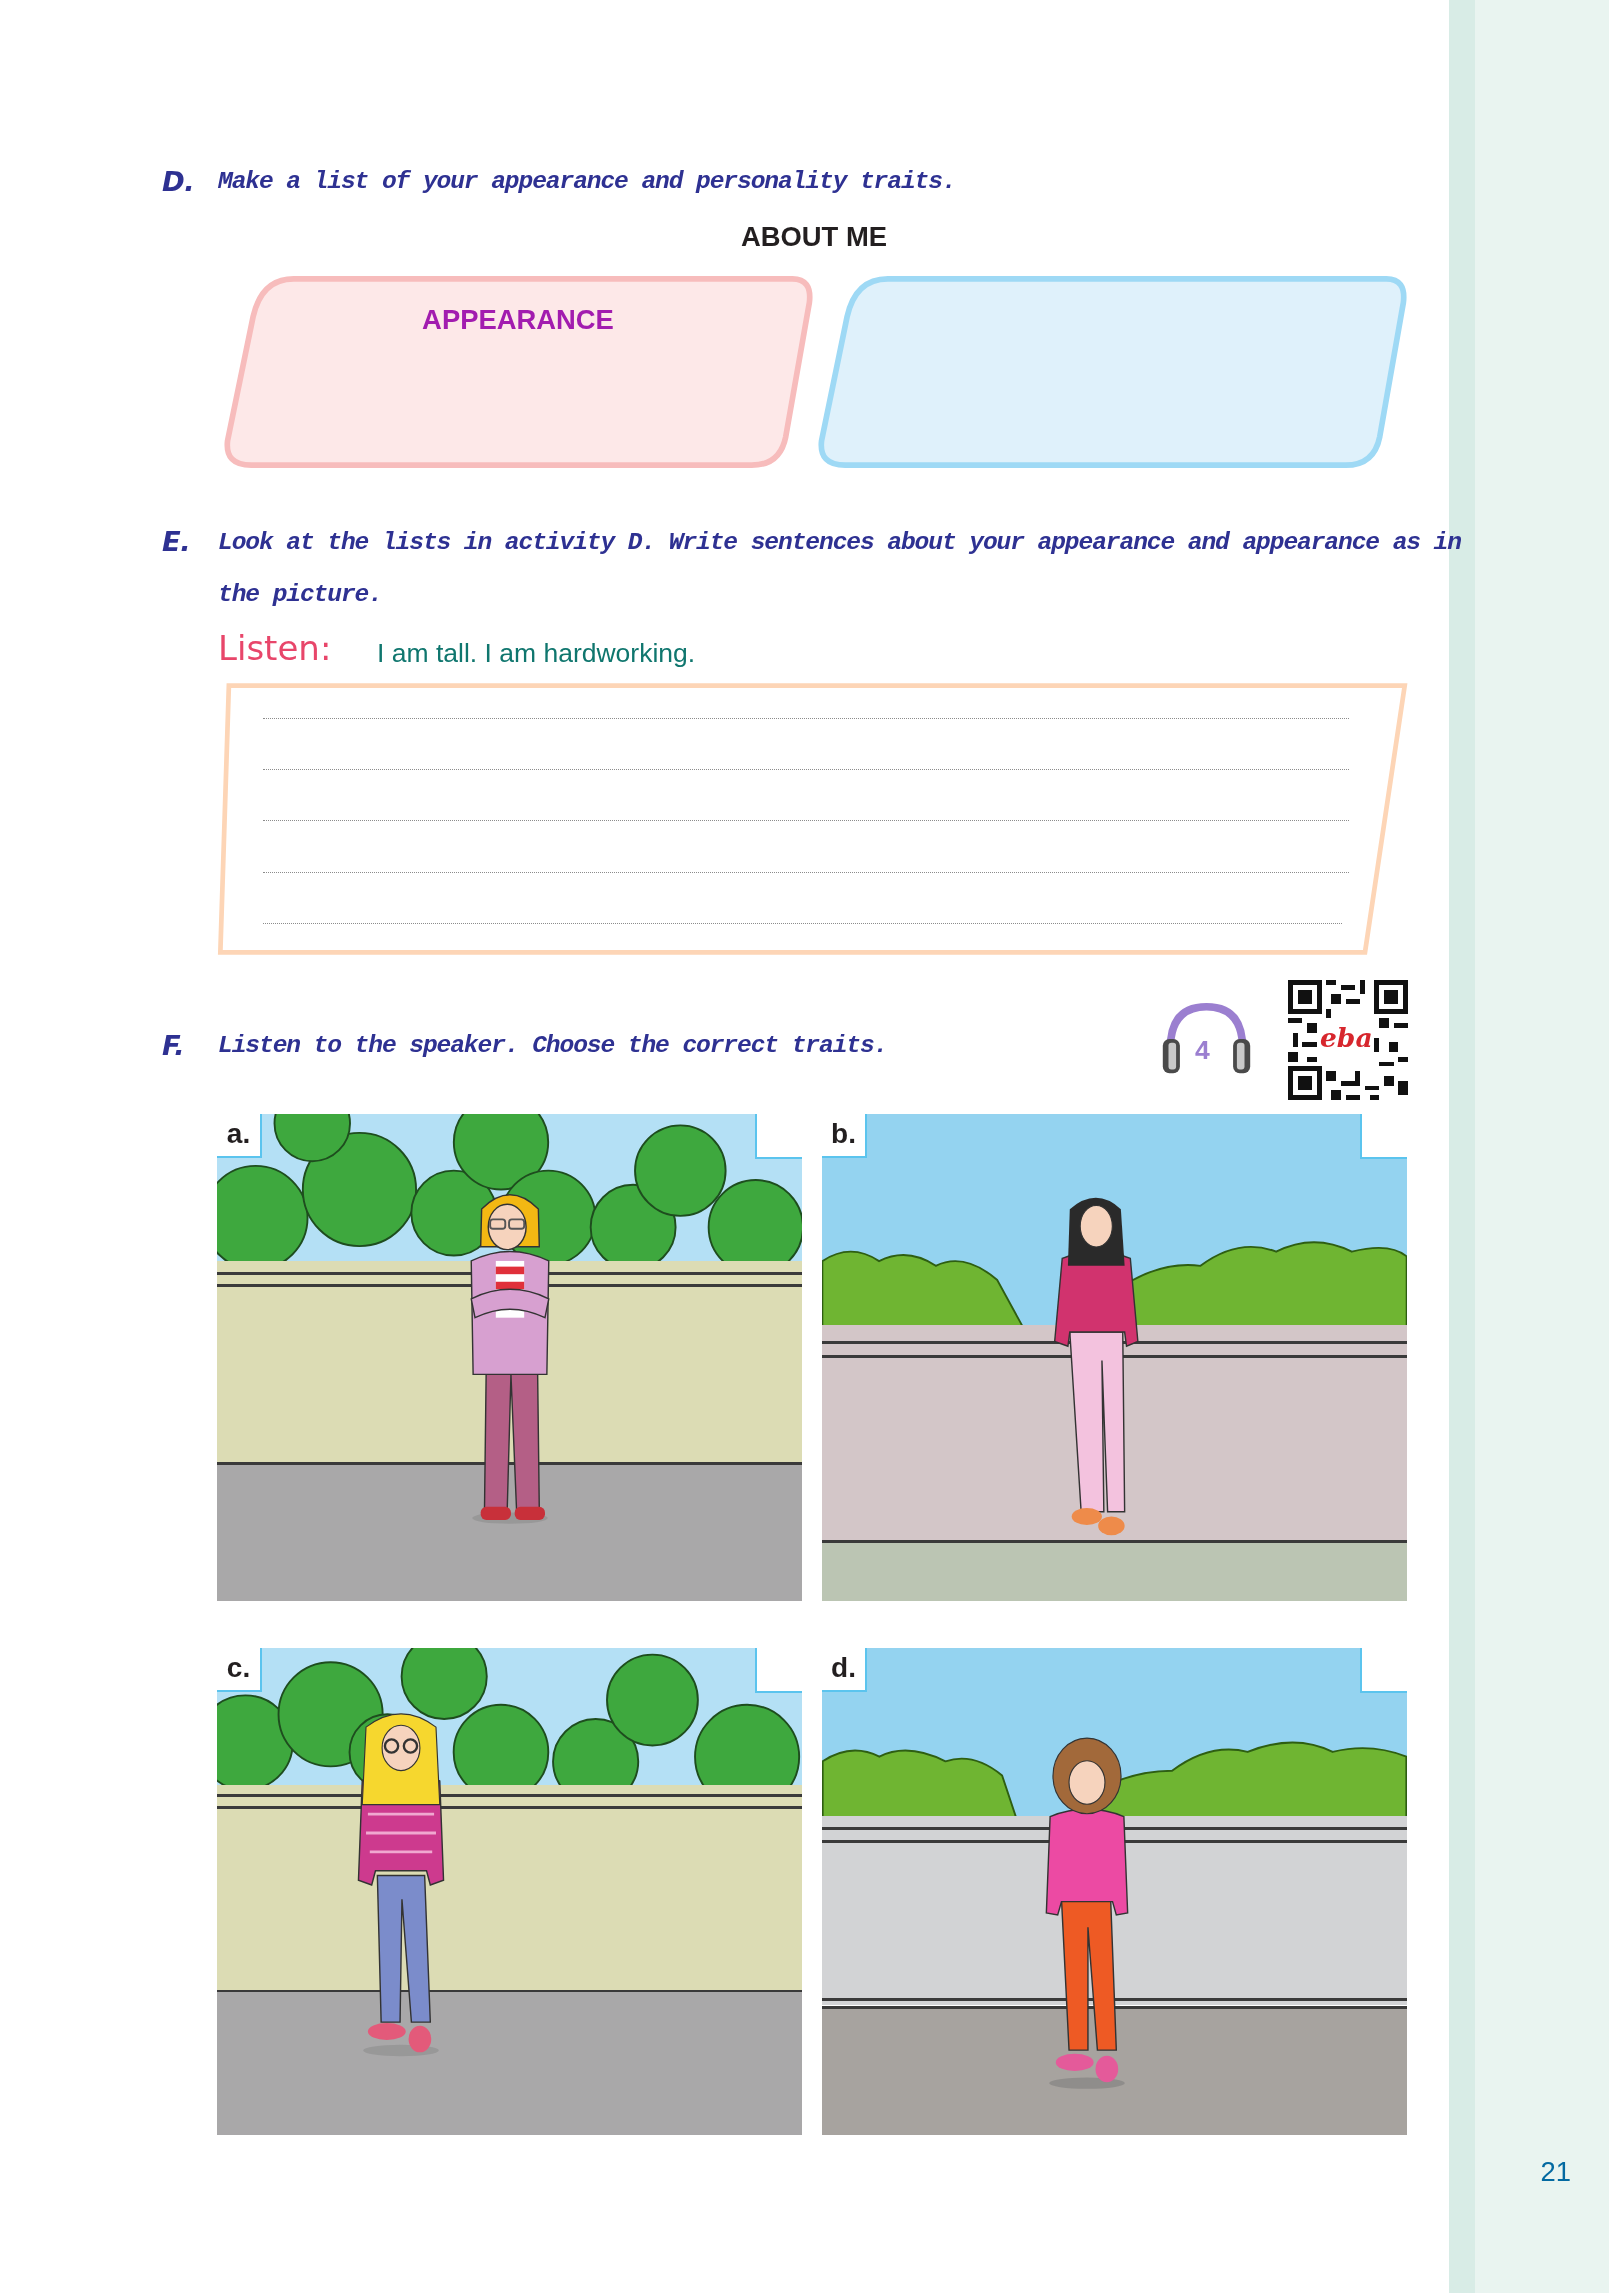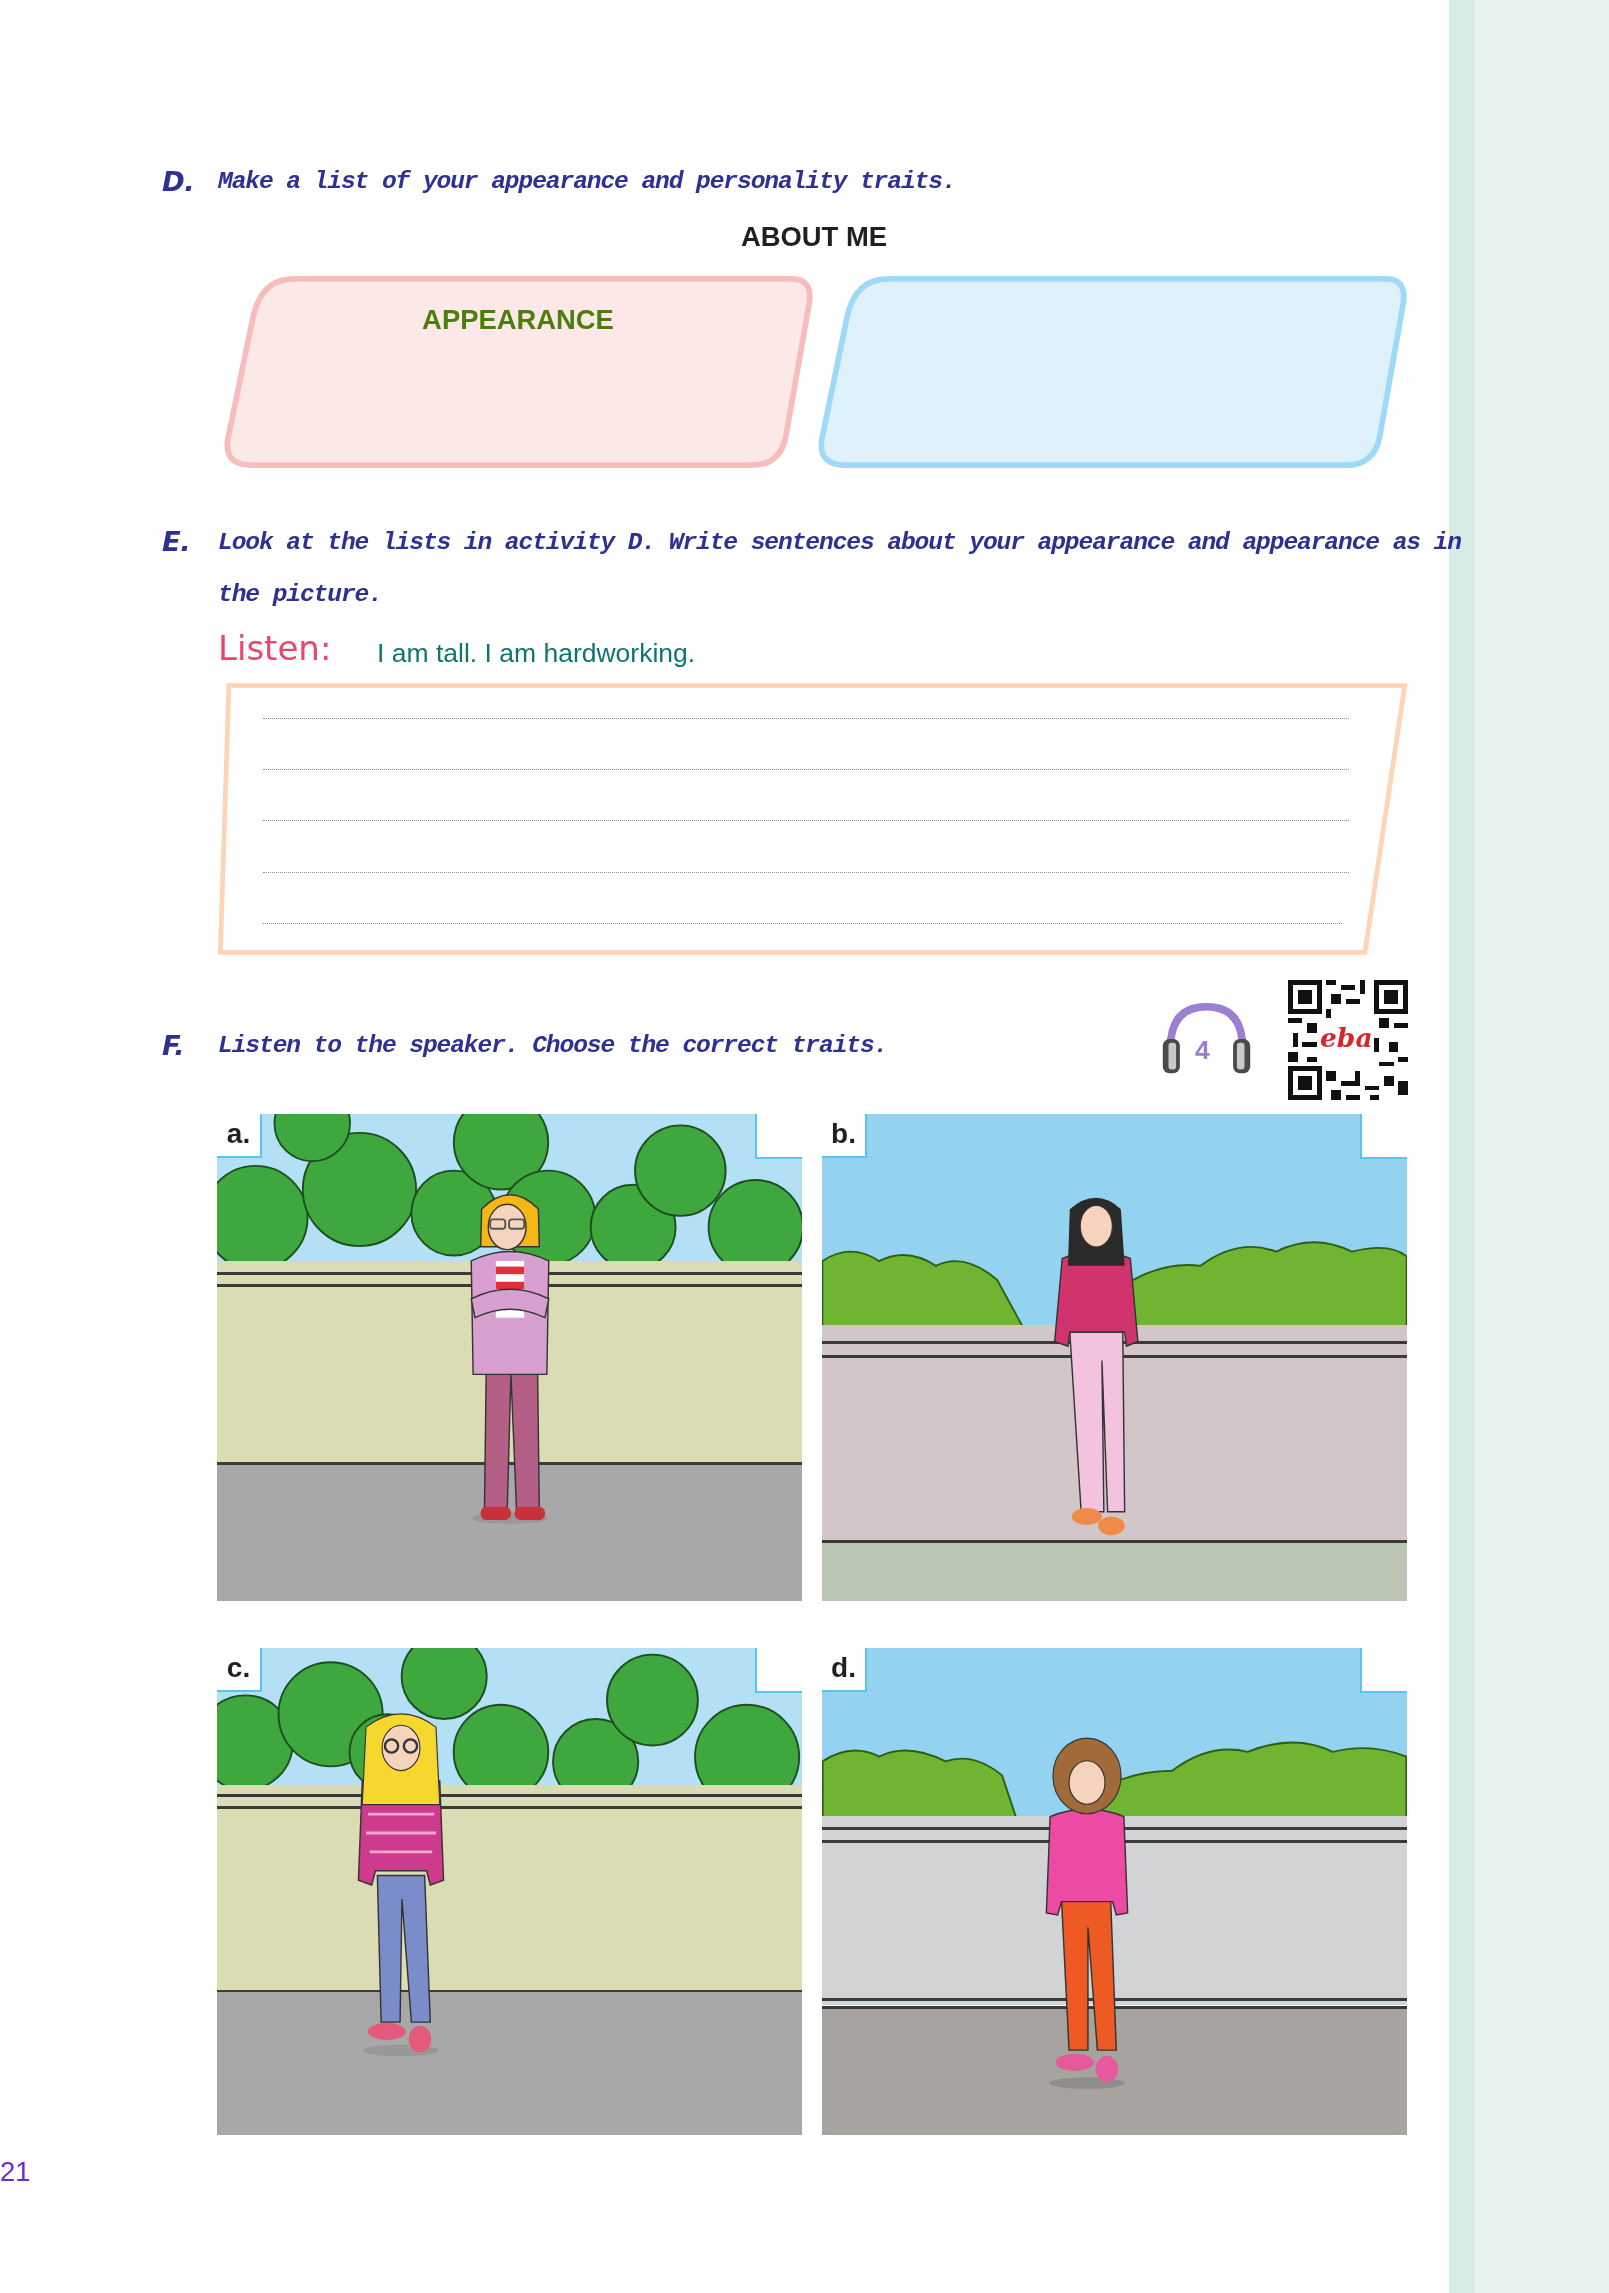--- a/index.html
+++ b/index.html
@@ -15,21 +15,21 @@
       position: absolute; font-family: "DejaVu Sans", sans-serif; font-weight: bold;
       font-style: italic; color: #2e3192; font-size: 27.4px; letter-spacing: -0.5px;
     }
     .sec-text {
       position: absolute; font-family: Liberation Mono, monospace; font-weight: bold;
       font-style: italic; color: #2e3192; font-size: 24.6px; letter-spacing: -1.1px; white-space: nowrap;
     }
     .about-me { position: absolute; left: 0; width: 1628px; top: 221px; text-align: center; font-size: 27.4px; font-weight: bold; color: #231f20; }
     .slant-box { position: absolute; }
     .slant-box svg { position: absolute; left: 0; top: 0; }
-    .box-title { position: absolute; width: 100%; text-align: center; top: 30px; font-size: 27.4px; font-weight: bold; color: #4d7c0f; }
+    .box-title { position: absolute; width: 100%; text-align: center; top: 30px; font-size: 27.4px; font-weight: bold; color: #a21caf; }
 
     .example-label { position: absolute; left: 218px; top: 628px; font-family: "DejaVu Sans", sans-serif; font-size: 34px; color: #e8466a; }
     .example-text { position: absolute; left: 377px; top: 638px; font-size: 26.5px; color: #0f766e; }
     .dot-line { position: absolute; left: 263px; width: 1086px; height: 0; border-top: 1.9px dotted #8c8c8c; }
 
     .headphones { position: absolute; left: 1159px; top: 1001px; width: 95px; height: 76px; }
     .qr { position: absolute; left: 1288px; top: 980px; width: 120px; height: 120px; }
 
     .panel { position: absolute; width: 585px; height: 487px; overflow: hidden; }
     .panel .layer { position: absolute; left: 0; width: 100%; }
@@ -37,21 +37,21 @@
       position: absolute; left: 0; top: 0; width: 45px; height: 44px; background: #fff;
       border: 2.8px solid #5bc4ee; box-sizing: border-box; border-top: 0; border-left: 0;
       font-size: 28px; font-weight: bold; color: #231f20; text-align: center; line-height: 40px;
     }
     .panel .check-box {
       position: absolute; right: 0; top: 0; width: 47px; height: 45px; background: #fff;
       border: 2.8px solid #5bc4ee; box-sizing: border-box; border-top: 0; border-right: 0; cursor: pointer;
     }
     .wall-line { position: absolute; left: 0; width: 100%; height: 2.8px; background: #3a3a3a; }
     .figure { position: absolute; }
-    .page-num { position: absolute; left: 0; width: 1571px; text-align: left; top: 2156px; font-size: 27.4px; color: #6d28d9; }
+    .page-num { position: absolute; left: 0; width: 1571px; text-align: right; top: 2156px; font-size: 27.4px; color: #0369a1; }
   </style>
 </head>
 <body>
 
 <div class="side-strip-dark"></div>
 <div class="side-strip-light"></div>
 
 <div class="sec-letter" style="left:162px; top:166px;">D.</div>
 <div class="sec-text" style="left:218px; top:168px;">Make a list of your appearance and personality traits.</div>
 <div class="about-me">ABOUT ME</div>

